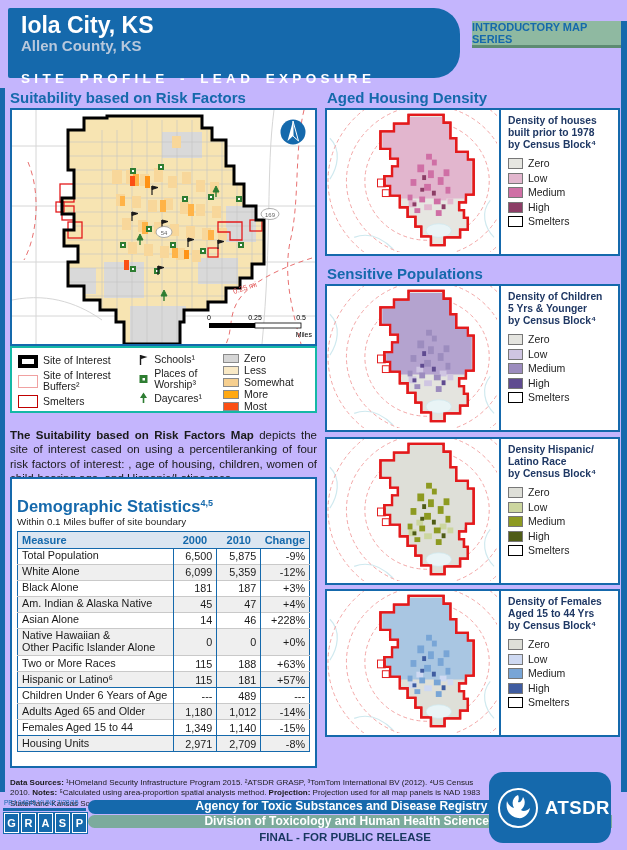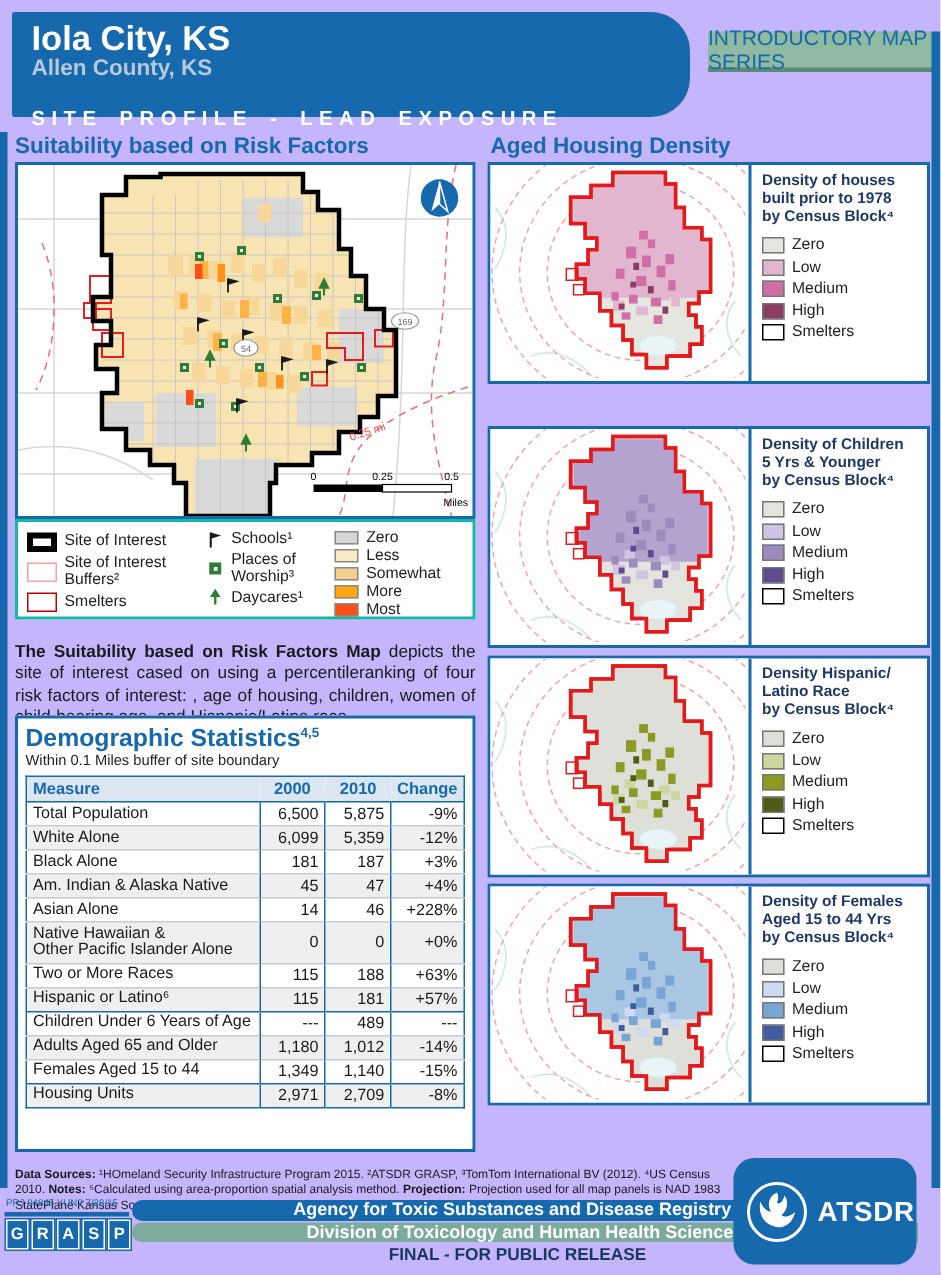--- a/index.html
+++ b/index.html
@@ -7,21 +7,21 @@
         font-family:"Liberation Sans",sans-serif;}
 
   
   .hdr{position:absolute;left:8px;top:8px;width:452px;height:70px;background:#1569ac;
        border-radius:2px 26px 26px 2px;padding:5px 0 0 13px;box-sizing:border-box;}
   .hdr-city{color:#fff;font-size:23px;font-weight:bold;line-height:1.05;}
   .hdr-county{color:#b8c8dc;font-size:15px;font-weight:bold;line-height:1.15;}
   .hdr-profile{color:#fff;font-size:13.5px;font-weight:bold;letter-spacing:0.32em;word-spacing:0.25em;margin-top:17px;}
   .series-band{position:absolute;left:472px;top:21px;width:150px;height:24px;background:#8fb9a1;
        border-bottom:3px solid #5d8b72;display:flex;align-items:center;justify-content:center;}
-  .series-band span{color:#1569ac;font-weight:normal;font-size:14px;}
+  .series-band span{color:#1569ac;font-weight:bold;font-size:11px;}
 
   
   .frame-left{position:absolute;left:0;top:88px;width:5px;height:704px;background:#1569ac;}
   .frame-right{position:absolute;left:621px;top:21px;width:6px;height:771px;background:#1569ac;}
 
   
   .sec-title{position:absolute;color:#1569ac;font-weight:bold;font-size:15px;}
 
   
   .map-frame{position:absolute;border:2px solid #1569ac;background:#fff;box-sizing:border-box;}
@@ -40,21 +40,21 @@
   .lg-icon{flex:0 0 auto;width:11px;height:12px;display:inline-block;}
   .lg-icon svg{display:block;}
 
   
   .desc{position:absolute;left:10px;top:416px;width:307px;font-size:11.5px;line-height:1.27;
         color:#1a1a1a;text-align:justify;}
   .desc b{font-weight:bold;}
 
   
   .demo-panel{position:absolute;left:10px;top:477px;width:307px;height:291px;border:2px solid #1569ac;
-        box-sizing:border-box;padding:5px 5px;background:#fff;}
+        box-sizing:border-box;padding:19px 5px;background:#fff;}
   .demo-title{color:#1569ac;font-weight:bold;font-size:16.5px;line-height:1;}
   .demo-title sup{font-size:9px;}
   .demo-sub{font-size:9.8px;color:#222;margin:1px 0 4px 0;}
   table.demo{width:100%;border-collapse:collapse;border:1.5px solid #1569ac;font-size:10.8px;color:#1a1a1a;}
   table.demo th{background:#dce6f1;color:#1569ac;font-weight:bold;font-size:11px;
         padding:2px 4px;border-bottom:1.5px solid #1569ac;}
   table.demo th.c1{text-align:left;}
   table.demo th{text-align:center;}
   table.demo td{padding:1.5px 4px;border-top:1px solid #c9c9c9;}
   table.demo td.num{text-align:right;border-left:1px solid #1569ac;width:15%;}
@@ -572,20 +572,21 @@
             <span class="lg-label">High</span>
           </div>
           <div class="lg-row">
             <span class="lg-swatch" style="background: rgb(255, 255, 255); border: 1px solid rgb(0, 0, 0);"></span>
             <span class="lg-label">Smelters</span>
           </div>
         </div>
     </div>
   </div>
 
+  <div class="sec-title" style="left:327px;top:265px;">Sensitive Populations</div>
 
   <div class="rpanel" style="top: 284px; --wash: #b4a3cf; --zero: #e4e4df; --low: #cfc5e2; --medium: #9c8cbe; --high: #5f4b90;">
     <div class="mini-map-slot">
   <svg class="mini-map" viewBox="0 0 175 144" width="170" height="142">
     <path class="water" d="M3,28 C15,40 11,58 3,70"></path>
     <path class="water" d="M168,92 C158,104 162,120 172,130"></path>
     <path class="water" d="M28,130 C44,124 58,132 68,142"></path>
     <ellipse class="ring" cx="103" cy="72" rx="64" ry="61"></ellipse>
     <ellipse class="ring" cx="103" cy="72" rx="83" ry="78"></ellipse>
     <ellipse class="ring" cx="103" cy="72" rx="102" ry="95"></ellipse>

